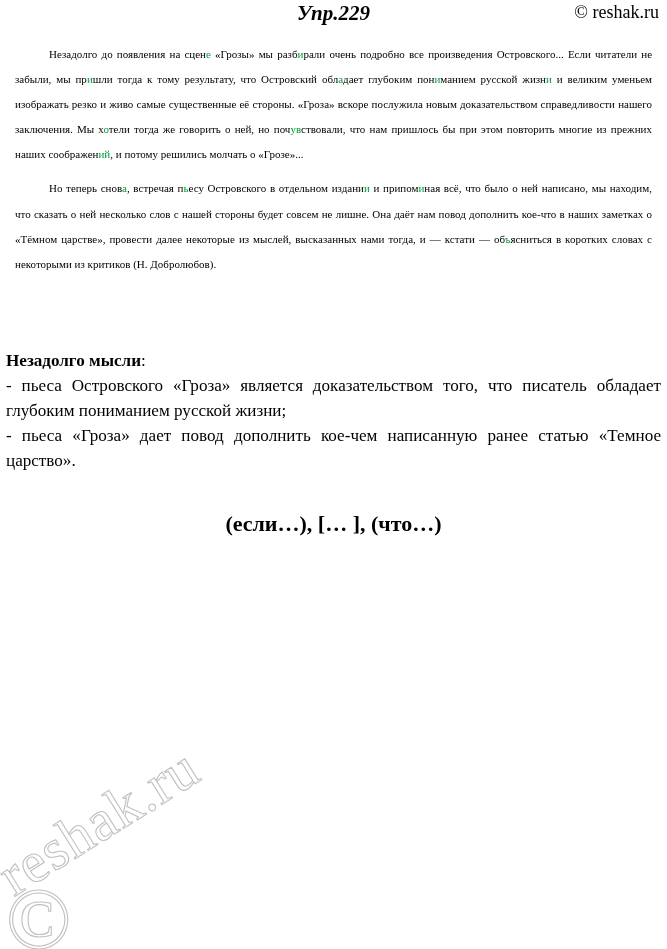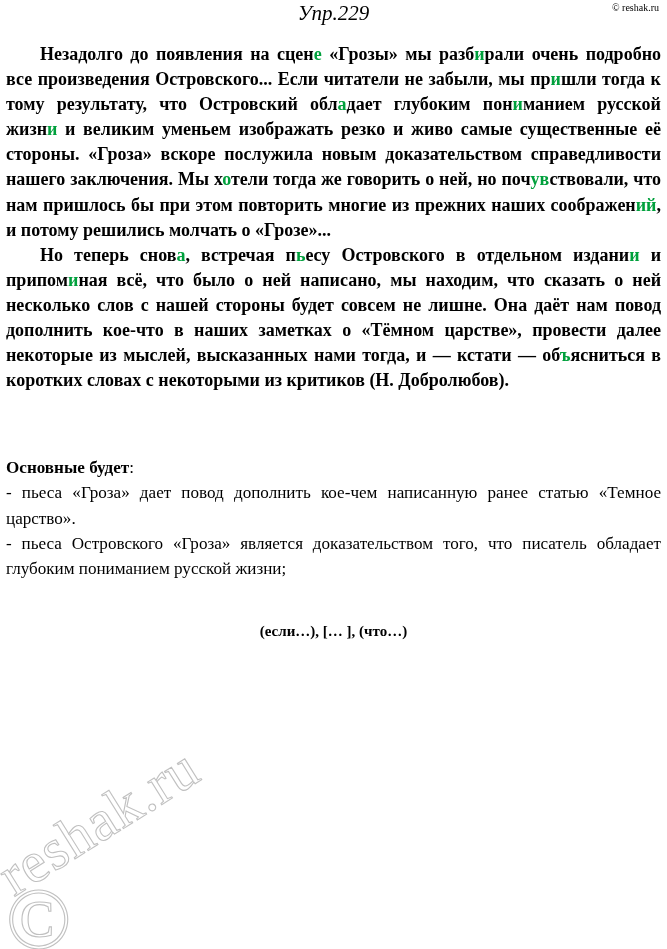--- a/index.html
+++ b/index.html
@@ -59,46 +59,45 @@
     position: relative;
     height: 30px;
     z-index: 10;
   }
   .ex-title {
     position: absolute;
     left: 0;
     right: 0;
     top: 1px;
     text-align: center;
-    font-weight: normal;
+    font-weight: bold;
     font-style: italic;
     font-size: 21px;
     letter-spacing: 0px;
   }
   .copyright {
     position: absolute;
     right: 2px;
     top: 2px;
-    font-size: 10px;
+    font-size: 18px;
   }
 
   
   .content {
     position: relative;
     z-index: 10;
     margin-top: 12px;
   }
   p.para {
-    margin: 0;
+    margin: 9px;
     text-align: justify;
     text-indent: 34px;
-    font-size: 18px;
+    font-size: 11px;
     line-height: 25.1px;
     hyphens: none;
-    font-weight: bold;
   }
   .hl { color: #00a03c; }
 
   .section {
     margin-top: 0;
   }
   .gap-lg { height: 62px; }
   .gap-md { height: 38px; }
 
   h3.sec-head {
@@ -112,21 +111,21 @@
   p.just-line {
     margin: 0;
     font-size: 17.1px;
     line-height: 25.1px;
     text-align: justify;
   }
   p.scheme {
     margin: 0;
     text-align: center;
     font-weight: bold;
-    font-size: 15px;
+    font-size: 22px;
     line-height: 25.1px;
   }
 </style>
 </head>
 <body>
 
 <div class="page">
 
   <div class="watermark-layer">
     <div class="wm-text">reshak.ru</div>
@@ -139,23 +138,23 @@
   </div>
 
   <div class="content">
 
     <p class="para"><span>Незадолго до появления на сцен</span><span class="hl">е</span><span> «Грозы» мы разб</span><span class="hl">и</span><span>рали очень подробно все произведения Островского... Если читатели не забыли, мы пр</span><span class="hl">и</span><span>шли тогда к тому результату, что Островский обл</span><span class="hl">а</span><span>дает глубоким пон</span><span class="hl">и</span><span>манием русской жизн</span><span class="hl">и</span><span> и великим уменьем изоб</span><span>ра</span><span>жать резко и живо самые существенные её стороны. «Гроза» вскоре послужила новым доказательством справедливости нашего заключения. Мы х</span><span class="hl">о</span><span>тели тогда же говорить о ней, но поч</span><span class="hl">ув</span><span>ствовали, что нам пришлось бы при этом повторить многие из прежних наших соображен</span><span class="hl">ий</span><span>, и потому решились молчать о «Грозе»...</span></p>
     <p class="para"><span>Но теперь снов</span><span class="hl">а</span><span>, встречая п</span><span class="hl">ь</span><span>есу Островского в отдельном издани</span><span class="hl">и</span><span> и припом</span><span class="hl">и</span><span>ная всё, что было о ней написано, мы находим, что сказать о ней несколько слов с нашей стороны будет совсем не лишне. Она даёт нам повод дополнить кое-что в наших заметках о «Тёмном царстве», провести далее некоторые из мыслей, высказанных нами тогда, и — кстати — об</span><span class="hl">ъ</span><span>ясниться в коротких словах с некоторыми из критиков (Н. Добролюбов).</span></p>
 
     <div class="gap-lg"></div>
 
     <div class="section">
-      <h3 class="sec-head"><span>Основные будет</span><span class="plain">:</span></h3>
+      <h3 class="sec-head"><span>Незадолго мысли</span><span class="plain">:</span></h3>
+      <p class="just-line">- пьеса Островского «Гроза» является доказательством того, что писатель обладает глубоким пониманием русской жизни;</p>
       <p class="just-line">- пьеса «Гроза» дает повод дополнить кое-чем написанную ранее статью «Темное царство».</p>
-      <p class="just-line">- пьеса Островского «Гроза» является доказательством того, что писатель обладает глубоким пониманием русской жизни;</p>
     </div>
 
     <div class="gap-md"></div>
 
     <div class="section">
       <p class="scheme">(если…), [… ], (что…)</p>
     </div>
 
   </div>
 </div>

